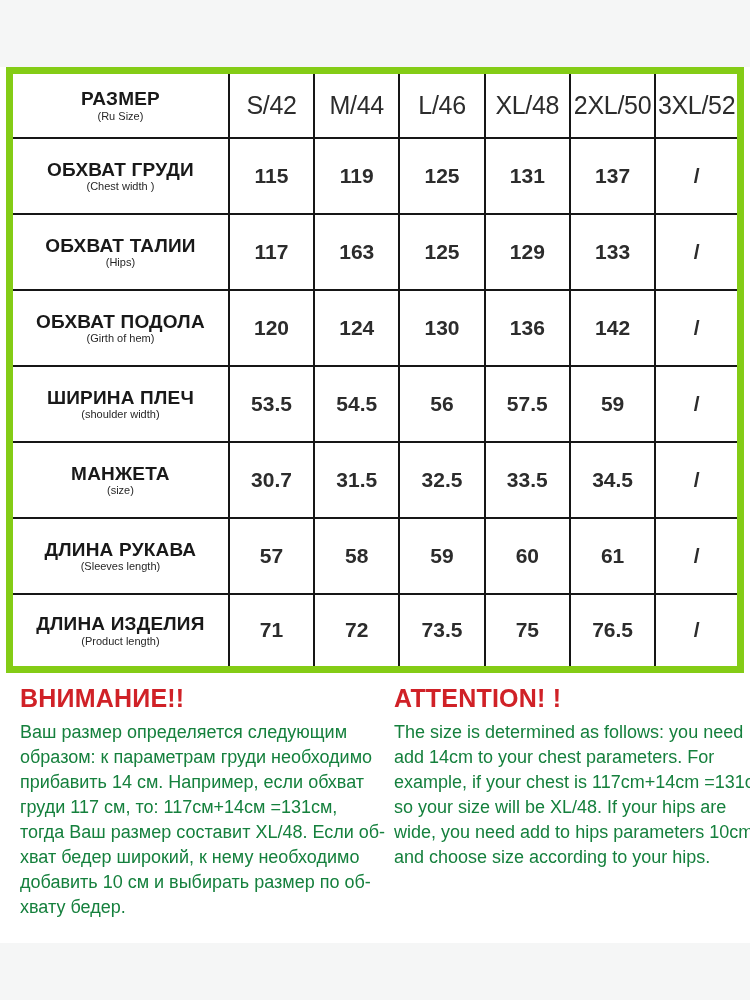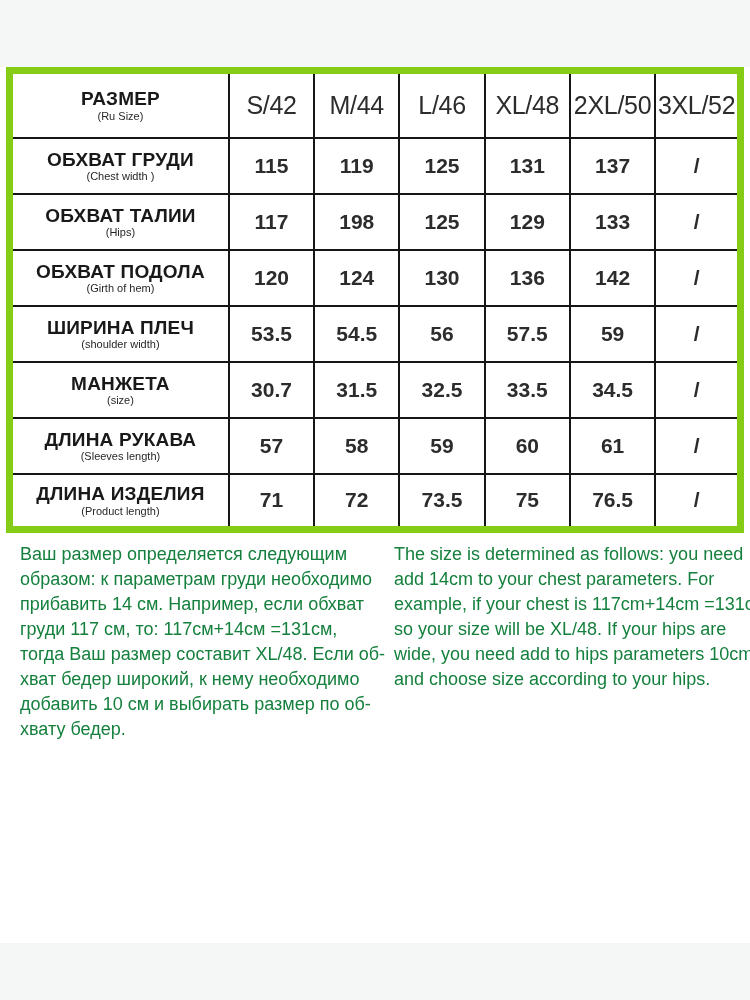--- a/index.html
+++ b/index.html
@@ -23,21 +23,21 @@
   }
   .size-chart th,.size-chart td{
     border:2px solid #161616;
     text-align:center;
     vertical-align:middle;
     padding:0;
     overflow:hidden;
   }
   .size-chart col.c-label{width:30%;}
   .size-chart col.c-size{width:11.66%;}
-  .size-chart tr{height:56px;}
+  .size-chart tr{height:76px;}
   .size-chart tr.head-row{height:67px;}
 
   .lbl-ru{
     font-weight:bold;font-size:19px;color:#191919;
     letter-spacing:.2px;line-height:1.12;
   }
   .lbl-en{
     font-weight:normal;font-size:11px;color:#272727;line-height:1.15;
   }
   .size-head{
@@ -111,21 +111,21 @@
       <td class="val">137</td>
       <td class="val">/</td>
     </tr>
 
     <tr>
       <th>
         <div class="lbl-ru">ОБХВАТ ТАЛИИ</div>
         <div class="lbl-en">(Hips)</div>
       </th>
       <td class="val">117</td>
-      <td class="val">198</td>
+      <td class="val">163</td>
       <td class="val">125</td>
       <td class="val">129</td>
       <td class="val">133</td>
       <td class="val">/</td>
     </tr>
 
 
     <tr>
       <th>
         <div class="lbl-ru">ОБХВАТ ПОДОЛА</div>
@@ -188,30 +188,32 @@
       <td class="val">73.5</td>
       <td class="val">75</td>
       <td class="val">76.5</td>
       <td class="val">/</td>
     </tr>
   </tbody>
 </table>
 
 <div class="notes">
   <div class="note ru">
+    <h2>ВНИМАНИЕ!!</h2>
     <p>Ваш размер определяется следующим
 образом: к параметрам груди необходимо
 прибавить 14 см. Например, если обхват
 груди 117 см, то: 117см+14см =131см,
 тогда Ваш размер составит XL/48. Если об-
 хват бедер широкий, к нему необходимо
 добавить 10 см и выбирать размер по об-
 хвату бедер.</p>
   </div>
   <div class="note en">
+    <h2>ATTENTION! !</h2>
     <p>The size is determined as follows: you need
 add 14cm to your chest parameters. For
 example, if your chest is 117cm+14cm =131cm
 so your size will be XL/48. If your hips are
 wide, you need add to hips parameters 10cm
 and choose size according to your hips.</p>
   </div>
 </div>
 
 <div class="letterbox bottom"></div>

